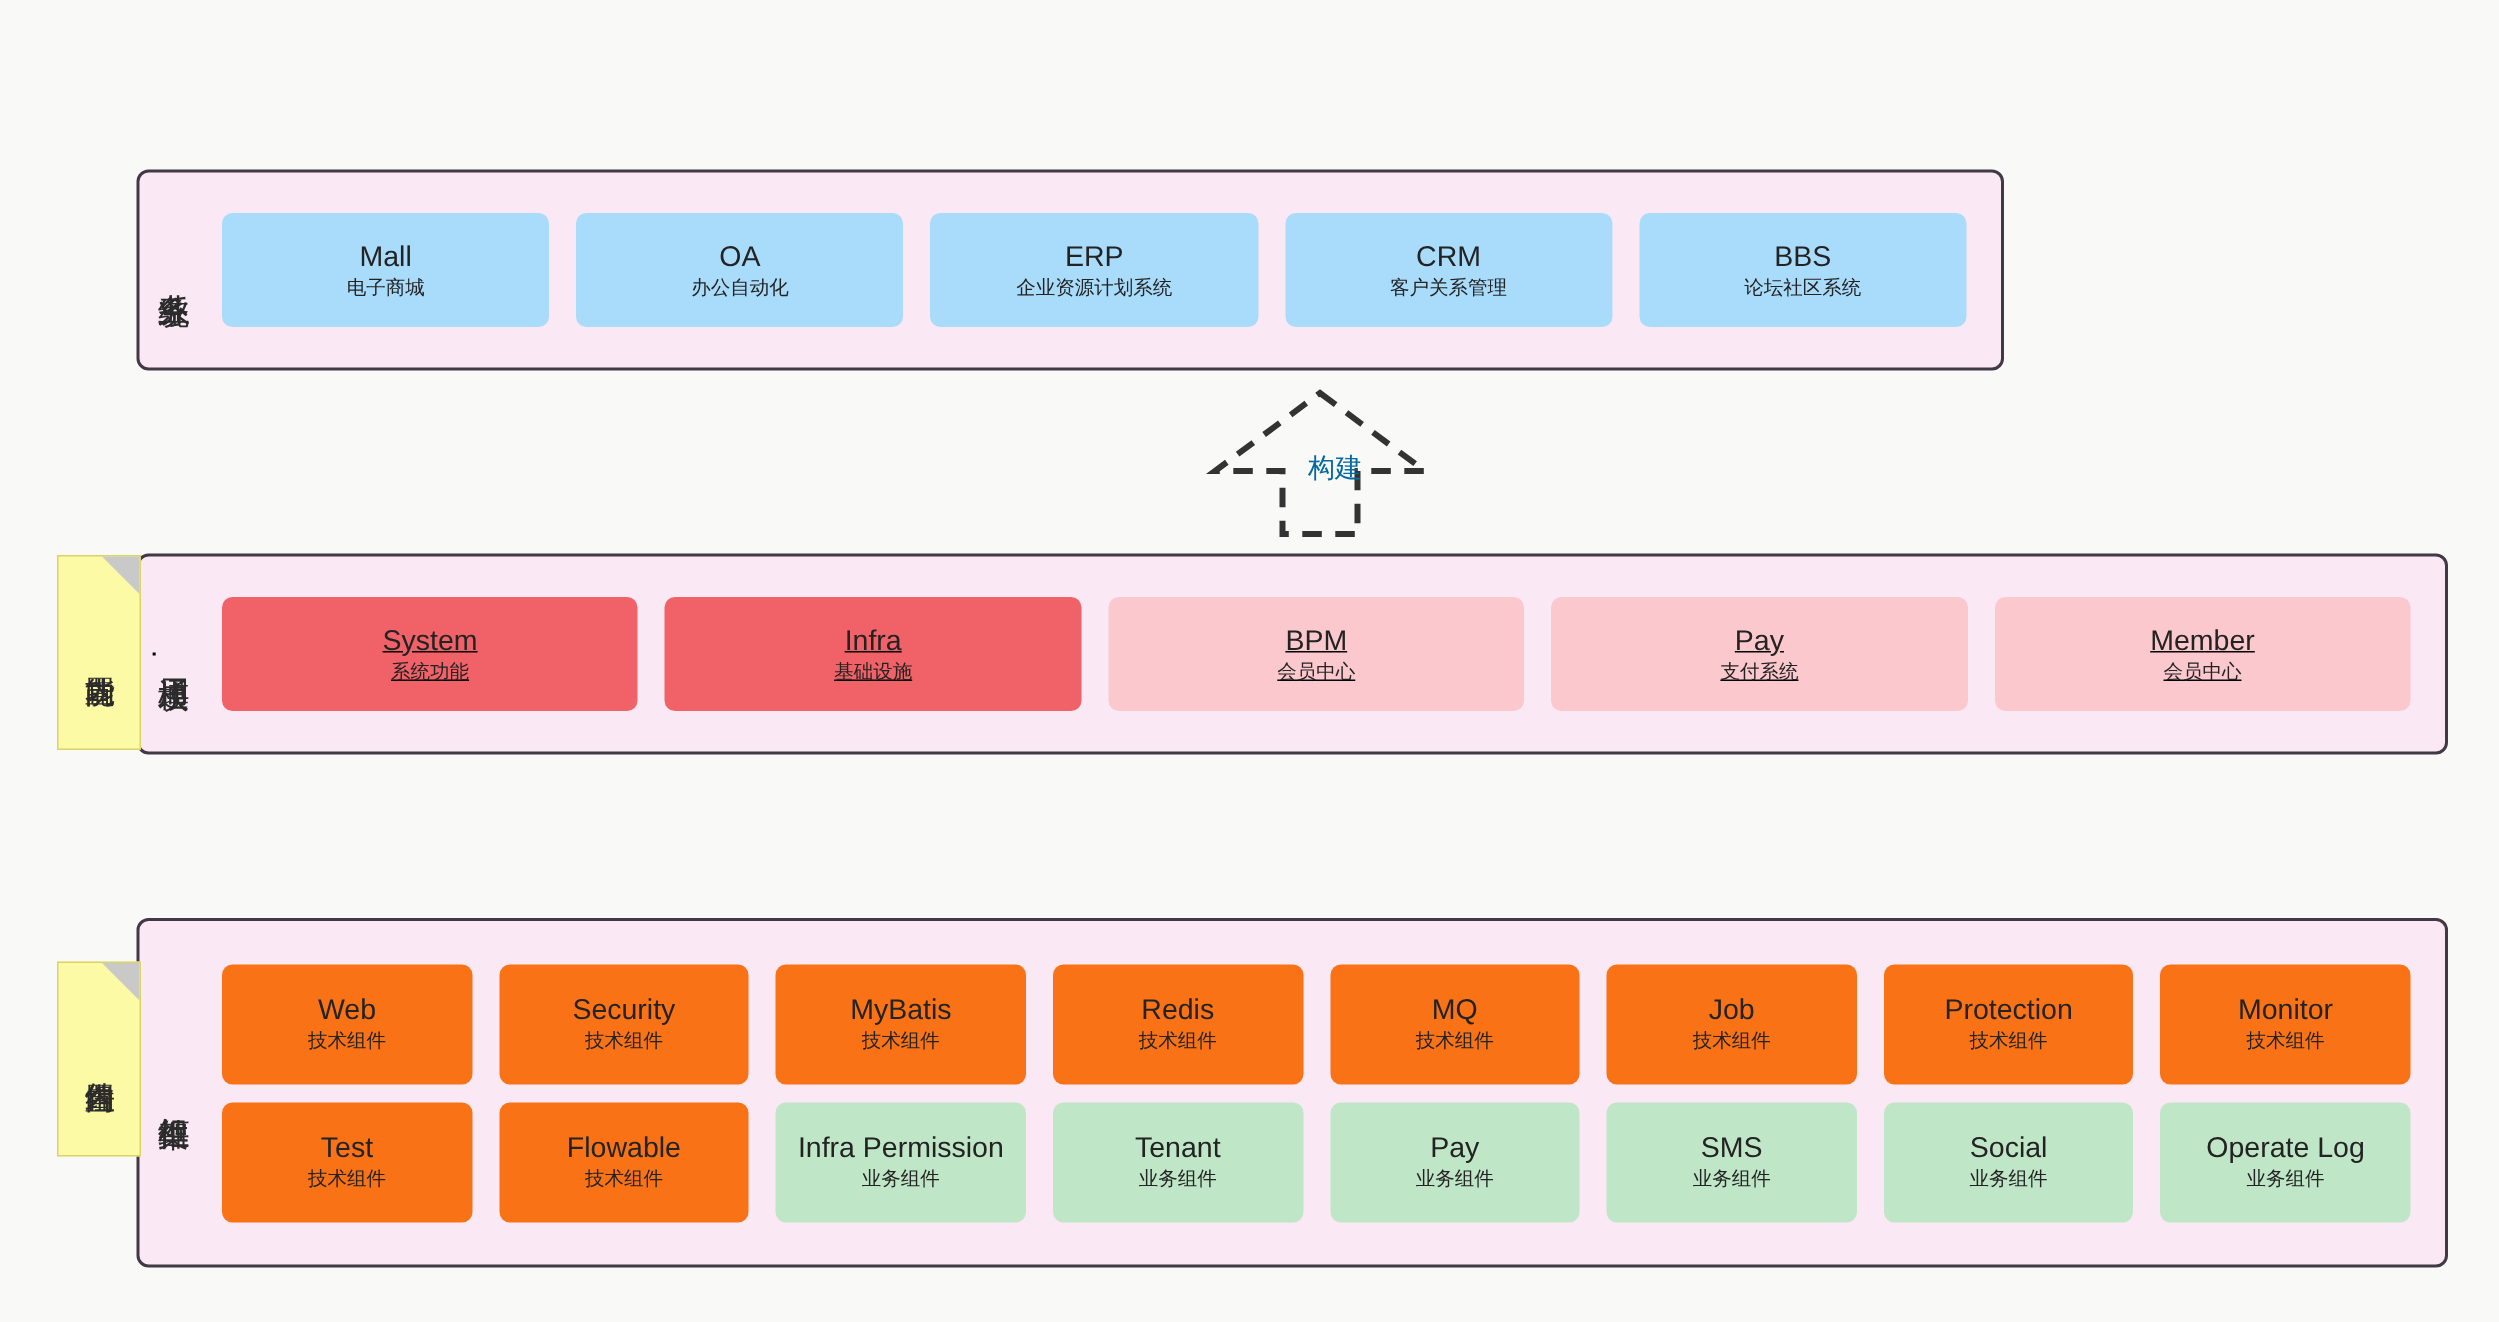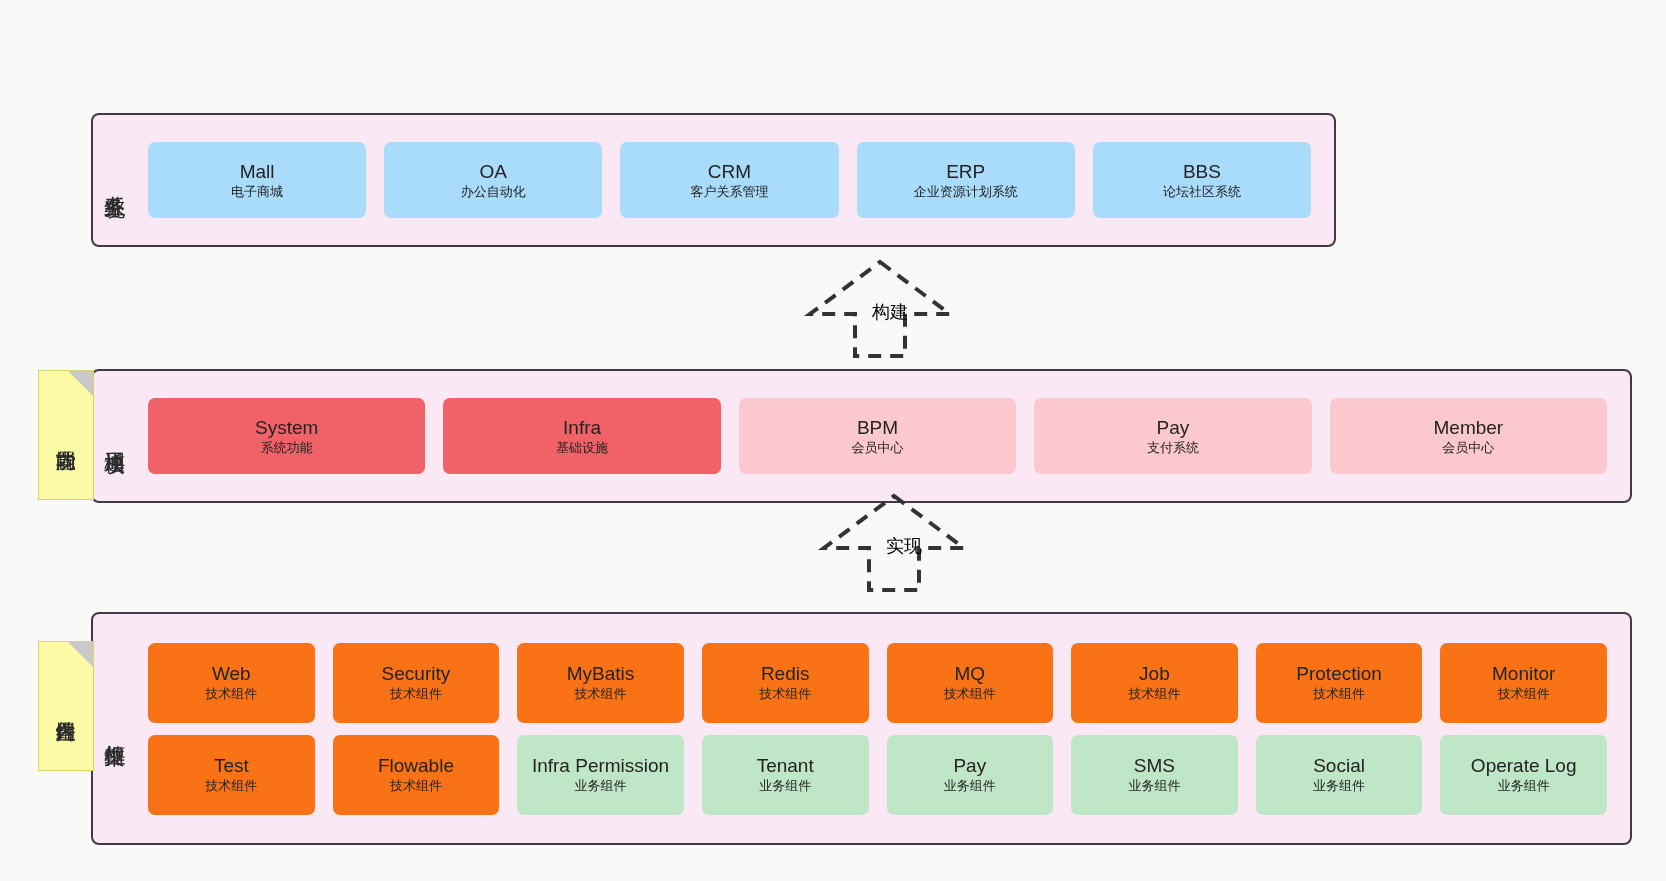--- a/index.html
+++ b/index.html
@@ -69,21 +69,21 @@
   .c-blue       { background: #a9dbfb; }
   .c-red-strong { background: #f06267; }
   .c-red-soft   { background: #fbc8cd; }
   .c-green-strong { background: #f97316; }
   .c-green-soft   { background: #bfe6c6; }
 
   
   #layer-business { left: 91px; top: 113px; width: 1245px; height: 134px; }
   #layer-business .node { height: 76px; }
 
-  #layer-common  { left: 91px; top: 369px; width: 1541px; height: 134px; }
+  #layer-common  { left: 91px; top: 369px; width: 1541px; height: 134px; text-decoration: underline; }
   #layer-common .node { height: 76px; }
 
   #layer-framework { left: 91px; top: 612px; width: 1541px; height: 233px; }
   #layer-framework .fw-body {
     flex: 1 1 auto;
     display: flex;
     flex-direction: column;
     justify-content: center;
     gap: 12px;
     padding: 0 14px 0 2px;
@@ -120,21 +120,21 @@
 
   
   .connector {
     position: absolute;
     z-index: 2;
   }
   .connector svg { display: block; overflow: visible; }
   .connector .arrow-label {
     position: absolute;
     font-size: 18px;
-    color: #000000;
+    color: #0369a1;
     white-space: nowrap;
     background: transparent;
   }
 </style>
 </head>
 <body>
 
 <div id="stage">
 
   <div class="layer" id="layer-business">
@@ -142,26 +142,26 @@
     <div class="layer-body">
       <div class="node c-blue">
         <span class="t1">Mall</span>
         <span class="t2">电子商城</span>
       </div>
       <div class="node c-blue">
         <span class="t1">OA</span>
         <span class="t2">办公自动化</span>
       </div>
       <div class="node c-blue">
+        <span class="t1">ERP</span>
+        <span class="t2">企业资源计划系统</span>
+      </div>
+      <div class="node c-blue">
         <span class="t1">CRM</span>
         <span class="t2">客户关系管理</span>
-      </div>
-      <div class="node c-blue">
-        <span class="t1">ERP</span>
-        <span class="t2">企业资源计划系统</span>
       </div>
       <div class="node c-blue">
         <span class="t1">BBS</span>
         <span class="t2">论坛社区系统</span>
       </div>
     </div>
   </div>
 
   <div class="connector" style="left:806px; top:258px;">
     <svg width="148" height="102" viewBox="0 0 148 102">
@@ -194,26 +194,20 @@
         <span class="t1">Pay</span>
         <span class="t2">支付系统</span>
       </div>
       <div class="node c-red-soft">
         <span class="t1">Member</span>
         <span class="t2">会员中心</span>
       </div>
     </div>
   </div>
 
-  <div class="connector" style="left:820px; top:492px;">
-    <svg width="148" height="102" viewBox="0 0 148 102">
-      <path d="M 74 4 L 144 56 L 99 56 L 99 98 L 49 98 L 49 56 L 4 56 Z" fill="none" stroke="#333333" stroke-width="4" stroke-dasharray="13,9" stroke-linejoin="miter"></path>
-    </svg>
-    <span class="arrow-label" style="left:66px; top:42px;">实现</span>
-  </div>
 
   <div class="sticky" id="sticky-framework">
     <span class="fold"></span>
     <span>内置组件</span>
   </div>
 
   <div class="layer" id="layer-framework">
     <div class="layer-title">框架组件</div>
     <div class="fw-body">
 

